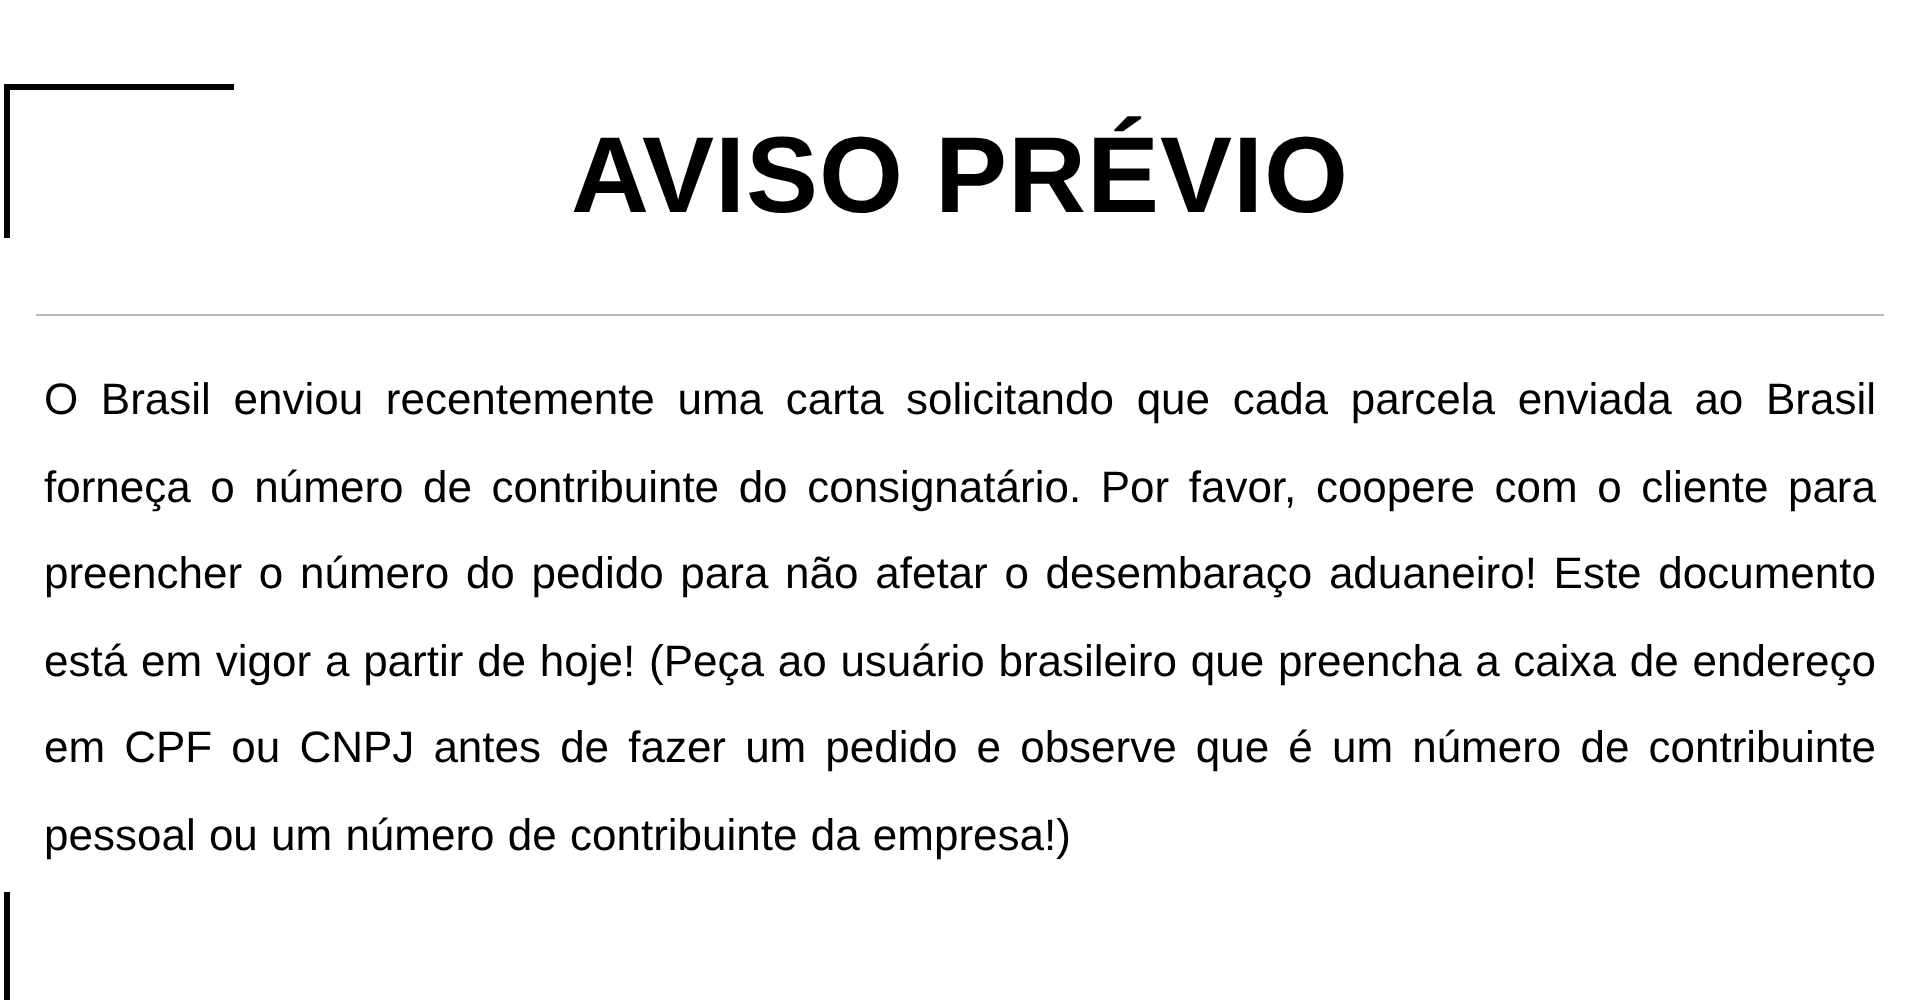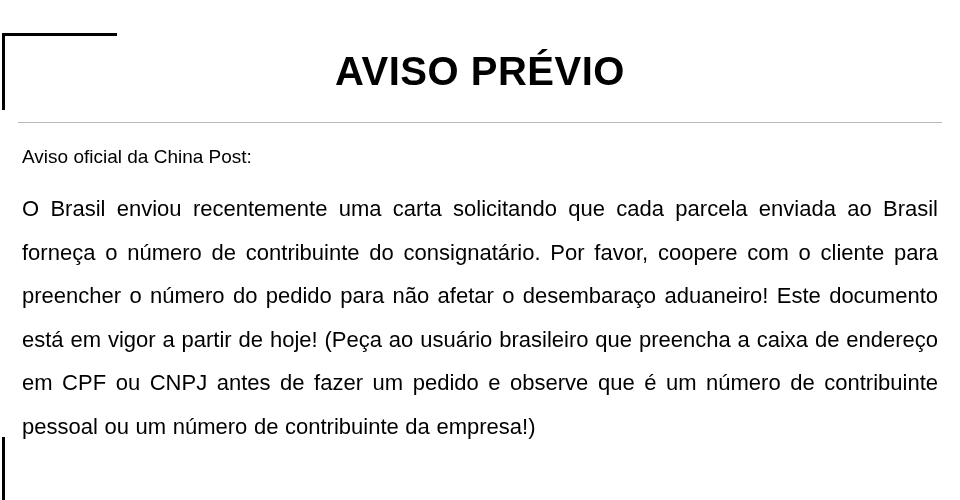--- a/index.html
+++ b/index.html
@@ -39,21 +39,21 @@
   .corner-bl {
     bottom: 0px;
     left: 2px;
     width: 10px;
     height: 90px;
     border-left-width: 3px;
   }
 
   .title {
     text-align: center;
-    font-size: 40px;
+    font-size: 54px;
     font-weight: bold;
     letter-spacing: 0.5px;
     padding-top: 20px;
     line-height: 1.2;
   }
 
   .divider {
     margin: 14px 18px 0 18px;
     height: 1px;
     background: #b9b9b9;
@@ -84,17 +84,16 @@
 <div class="page">
 
   <div class="corner corner-tl"></div>
   <div class="corner corner-bl"></div>
 
   <h1 class="title">AVISO PRÉVIO</h1>
 
   <div class="divider"></div>
 
   <div class="content">
-    <p class="lead">Aviso oficial da China Post:</p>
     <p class="body-text">O Brasil enviou recentemente uma carta solicitando que cada parcela enviada ao Brasil forneça o número de contribuinte do consignatário. Por favor, coopere com o cliente para preencher o número do pedido para não afetar o desembaraço aduaneiro! Este documento está em vigor a partir de hoje! (Peça ao usuário brasileiro que preencha a caixa de endereço em CPF ou CNPJ antes de fazer um pedido e observe que é um número de contribuinte pessoal ou um número de contribuinte da empresa!)</p>
   </div>
 
 </div>
 
 </body></html>

